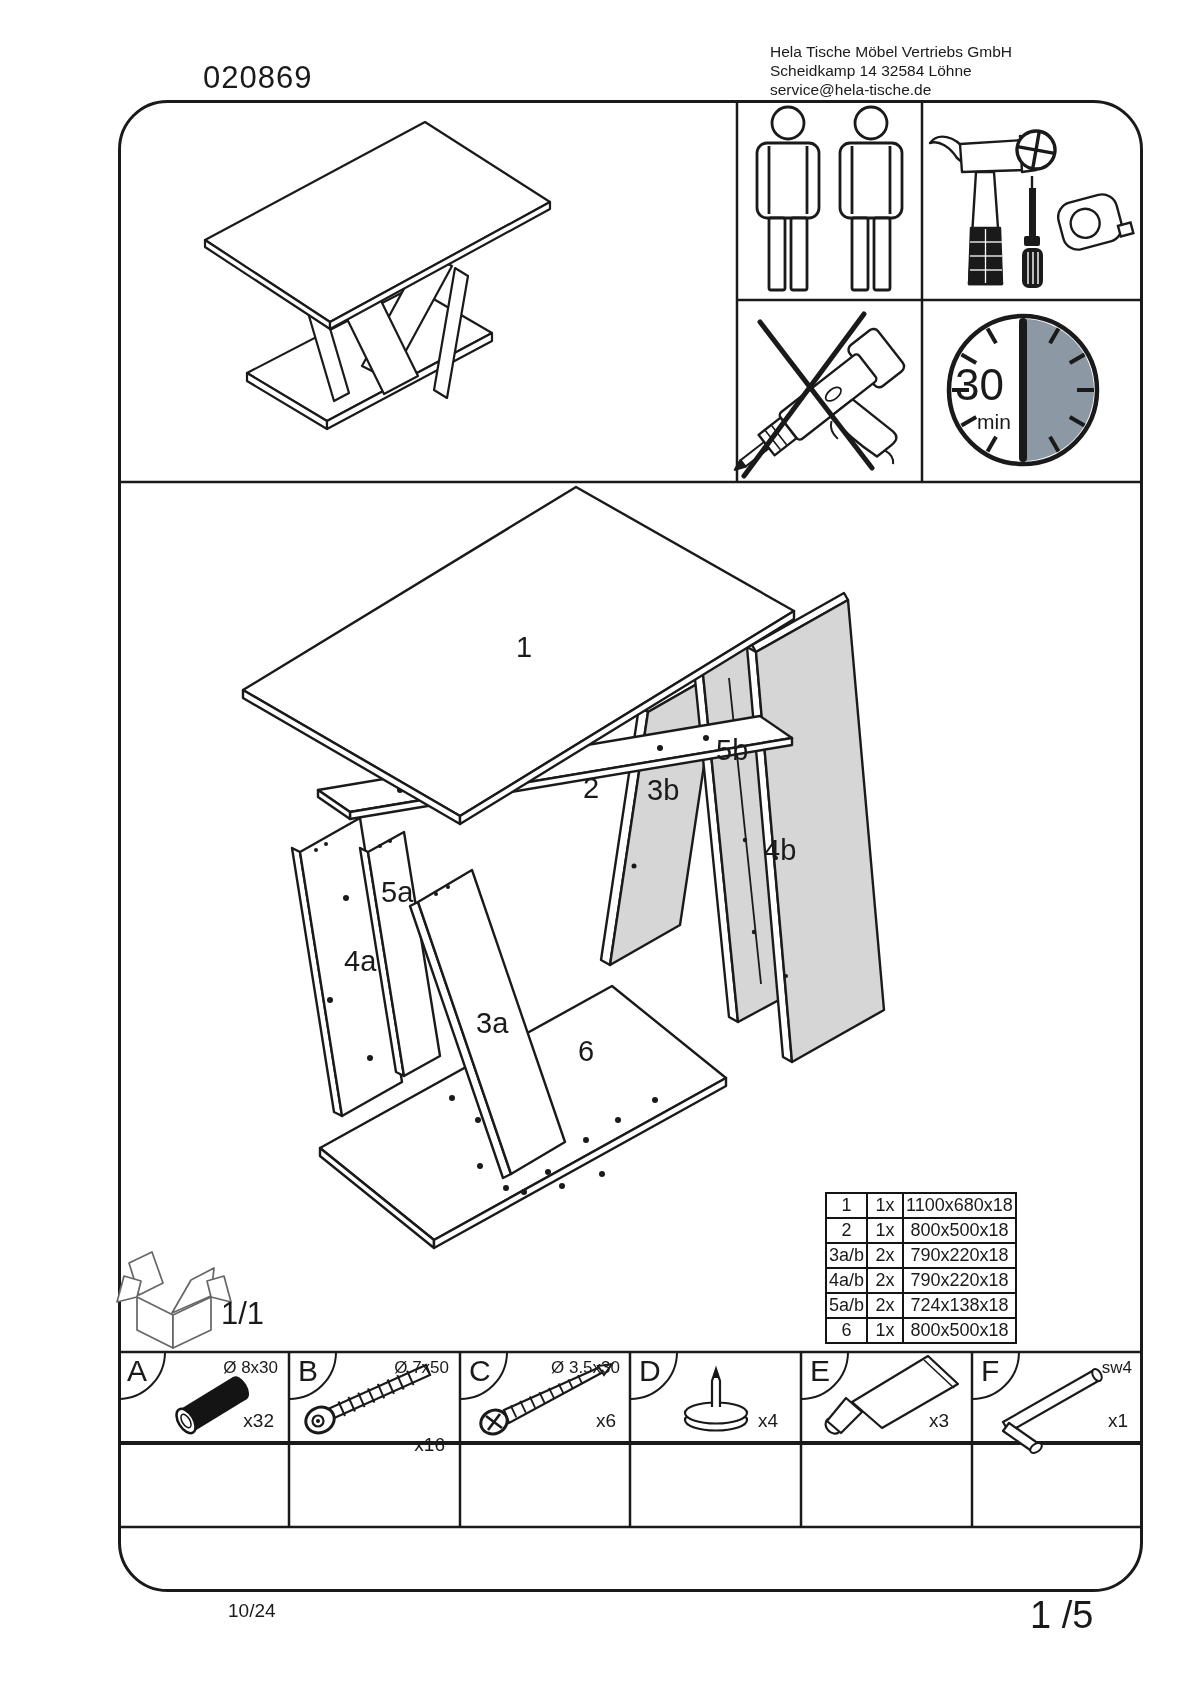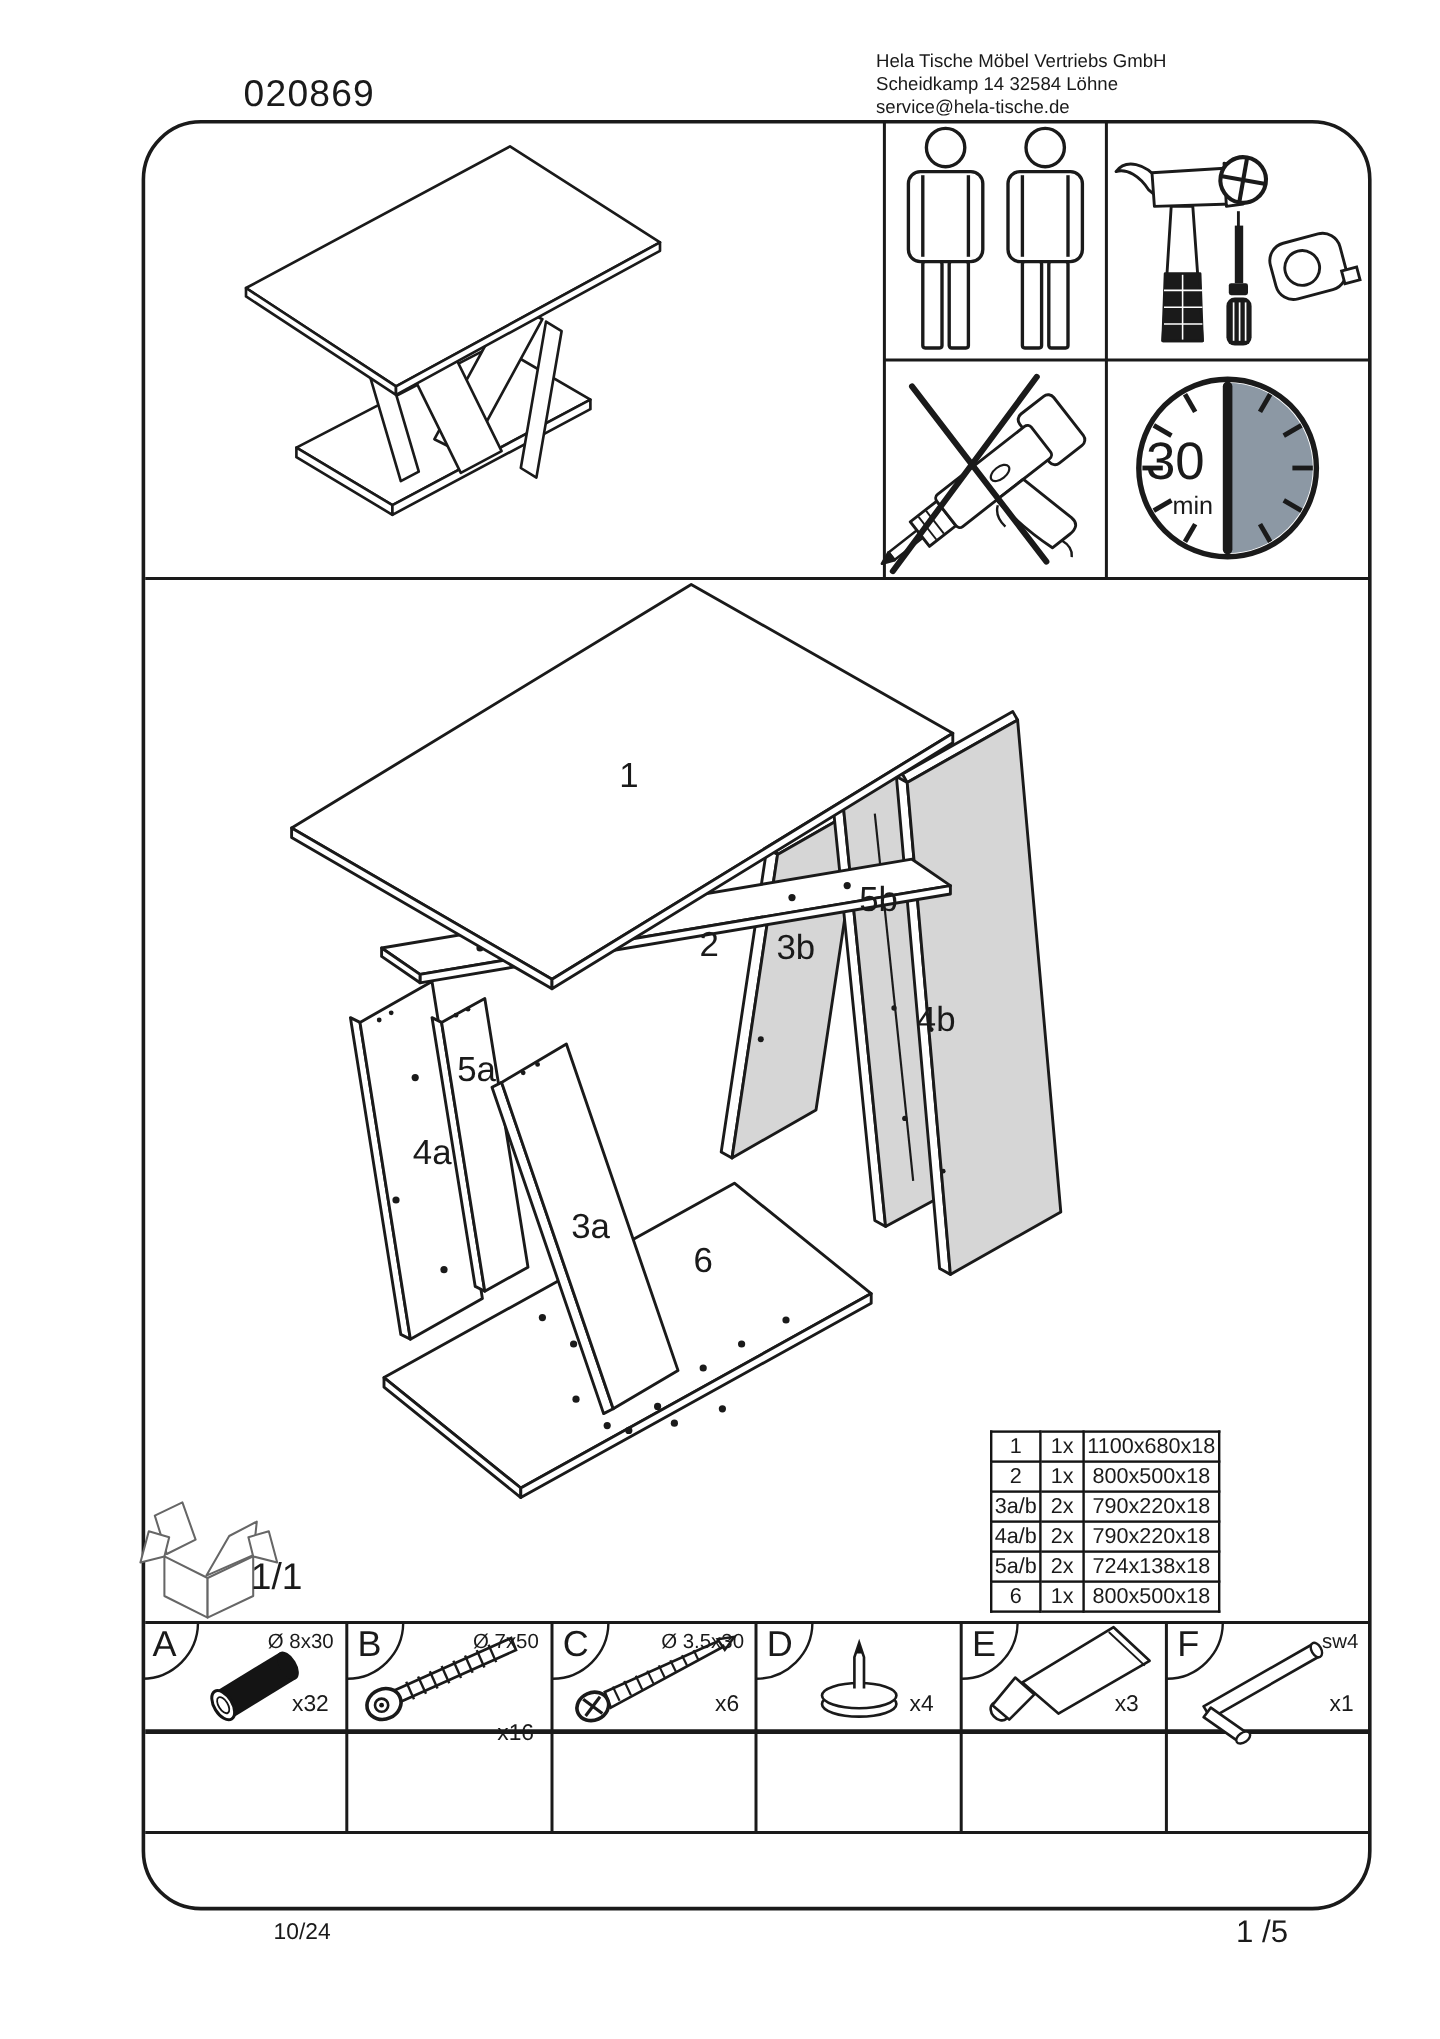--- a/index.html
+++ b/index.html
@@ -14,21 +14,21 @@
   .part-label{font-size:29px}
   .box-count{font-size:31px}
   .clock-value{font-size:44px}
   .clock-unit{font-size:21px}
   .parts-table{border-collapse:collapse;font-size:18px;text-align:center}
   .parts-table td{border:2px solid #141414;height:23px;padding:0 2px;min-width:30px}
   .hw-letter{font-size:30px}
   .hw-spec{font-size:17px;text-align:right;width:150px}
   .hw-qty{font-size:19px;text-align:right;width:146px}
   .footer-rev{font-size:19px}
-  .footer-page{font-size:26px}
+  .footer-page{font-size:38px}
 </style>
 </head>
 <body>
 
 <svg class="layer" width="1200" height="1699" viewBox="0 0 1200 1699">
   <g fill="none" stroke="#1a1a1a" stroke-width="3">
     <rect x="119.5" y="101.5" width="1022" height="1489" rx="48"></rect>
   </g>
   <g stroke="#1a1a1a">
     <line x1="737" y1="101.5" x2="737" y2="482" stroke-width="2.5"></line>
@@ -307,40 +307,40 @@
   <g stroke="#1a1a1a" fill="#fff">
     <polygon points="1003,1422 1094,1370 1100,1380 1009,1432" stroke-width="2.2" stroke-linejoin="round"></polygon>
     <polygon points="1003,1431 1033,1452 1039,1444 1009,1423" stroke-width="2.2" stroke-linejoin="round"></polygon>
     <ellipse cx="1097" cy="1375" rx="4" ry="6.5" transform="rotate(-30 1097 1375)" stroke-width="2"></ellipse>
     <ellipse cx="1036" cy="1448" rx="4" ry="6.5" transform="rotate(55 1036 1448)" stroke-width="2"></ellipse>
   </g>
 </svg>
 
 <div class="abs product-number" style="left:203px;top:60px">020869</div>
 
-<div class="abs company" style="left:730px;top:42px">
+<div class="abs company" style="left:770px;top:42px">
   <div>Hela Tische Möbel Vertriebs GmbH</div>
   <div>Scheidkamp 14 32584 Löhne</div>
   <div>service@hela-tische.de</div>
 </div>
 
 <div class="abs clock-value" style="left:955px;top:360px">30</div>
 <div class="abs clock-unit" style="left:977px;top:410px">min</div>
 
 <div class="abs part-label" style="left:516px;top:631px">1</div>
 <div class="abs part-label" style="left:583px;top:772px">2</div>
 <div class="abs part-label" style="left:647px;top:774px">3b</div>
 <div class="abs part-label" style="left:716px;top:734px">5b</div>
 <div class="abs part-label" style="left:764px;top:834px">4b</div>
 <div class="abs part-label" style="left:381px;top:876px">5a</div>
 <div class="abs part-label" style="left:344px;top:945px">4a</div>
 <div class="abs part-label" style="left:476px;top:1007px">3a</div>
 <div class="abs part-label" style="left:578px;top:1035px">6</div>
 
-<div class="abs box-count" style="left:209px;top:1296px">1/1</div>
+<div class="abs box-count" style="left:221px;top:1296px">1/1</div>
 
 <table class="parts-table abs" style="left:825px;top:1192px">
   <tbody>
       <tr>
     <td>1</td>
     <td>1x</td>
     <td>1100x680x18</td>
   </tr>
   <tr>
     <td>2</td>

